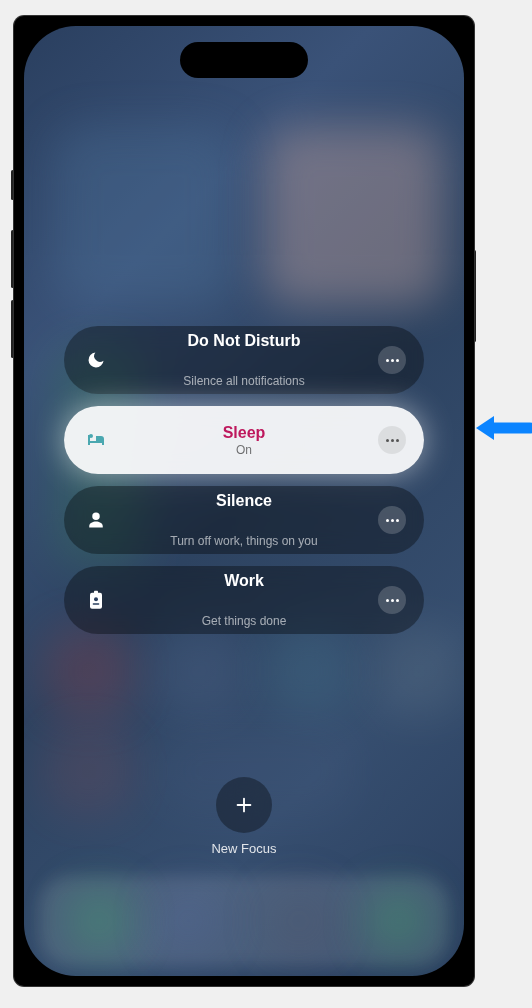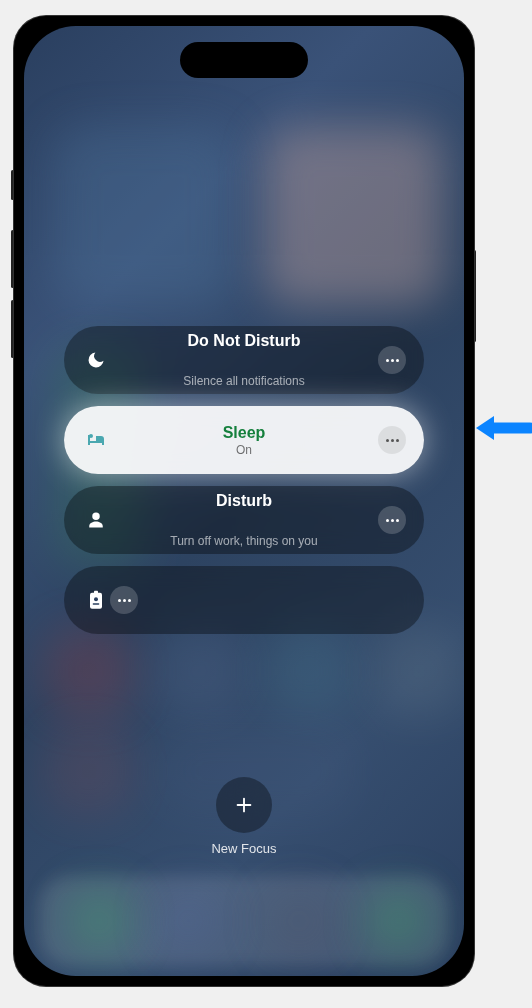--- a/index.html
+++ b/index.html
@@ -15,21 +15,21 @@
       position: relative;
       overflow: hidden;
     }
     .phone-frame {
       position: absolute;
       left: 14px;
       top: 16px;
       width: 460px;
       height: 970px;
       background: #000;
-      border-radius: 32px;
+      border-radius: 10px;
       padding: 10px;
       box-shadow: 0 0 0 1px #333;
     }
     .phone-screen {
       width: 100%;
       height: 100%;
       border-radius: 52px;
       overflow: hidden;
       position: relative;
       background: linear-gradient(135deg, #2a3f5f 0%, #3a5278 25%, #2d4361 50%, #364e6f 75%, #2a3f5f 100%);
@@ -121,21 +121,21 @@
       font-weight: 600;
       line-height: 1.2;
     }
     .focus-subtitle {
       font-size: 12px;
       line-height: 1.2;
       margin-top: 1px;
     }
     .focus-item.dark .focus-title { color: #fff; }
     .focus-item.dark .focus-subtitle { color: rgba(255,255,255,0.6); margin-top: 24px; }
-    .focus-item.active .focus-title { color: #15803d; }
+    .focus-item.active .focus-title { color: #be185d; }
     .focus-item.active .focus-subtitle { color: rgba(0,0,0,0.55); font-weight:400; }
     .focus-more {
       width: 28px;
       height: 28px;
       border-radius: 14px;
       display: flex;
       align-items: center;
       justify-content: center;
       flex-shrink: 0;
       cursor: pointer;
@@ -257,41 +257,45 @@
         </div>
       </div>
 
       <div class="focus-item dark">
         <div class="focus-icon">
           <svg width="18" height="18" viewBox="0 0 24 24" fill="white">
               <path d="M12 12a5 5 0 1 0 0-10 5 5 0 0 0 0 10zm0 2c-4 0-9 2-9 6v2h18v-2c0-4-5-6-9-6z"></path>
             </svg>
         </div>
         <div class="focus-text">
-          <span class="focus-title">Disturb</span>
+          <span class="focus-title">Silence</span>
           <span class="focus-subtitle">Turn off work, things on you</span>
         </div>
         <div class="focus-more">
           <div class="more-dots">
               <span></span>
               <span></span>
               <span></span>
             </div>
         </div>
       </div>
 
       <div class="focus-item dark">
         <div class="focus-icon">
           <svg width="16" height="20" viewBox="0 0 24 30" fill="white">
               <rect x="3" y="4" width="18" height="24" rx="3"></rect>
               <rect x="9" y="1" width="6" height="6" rx="1" fill="white"></rect>
               <circle cx="12" cy="14" r="3" fill="#2a3f5f"></circle>
               <rect x="7" y="20" width="10" height="2" rx="1" fill="#2a3f5f"></rect>
             </svg>
         </div>
+        <div class="focus-text">
+          <span class="focus-title">Work</span>
+          <span class="focus-subtitle">Get things done</span>
+        </div>
         <div class="focus-more">
           <div class="more-dots">
               <span></span>
               <span></span>
               <span></span>
             </div>
         </div>
       </div>
 
     </div>

